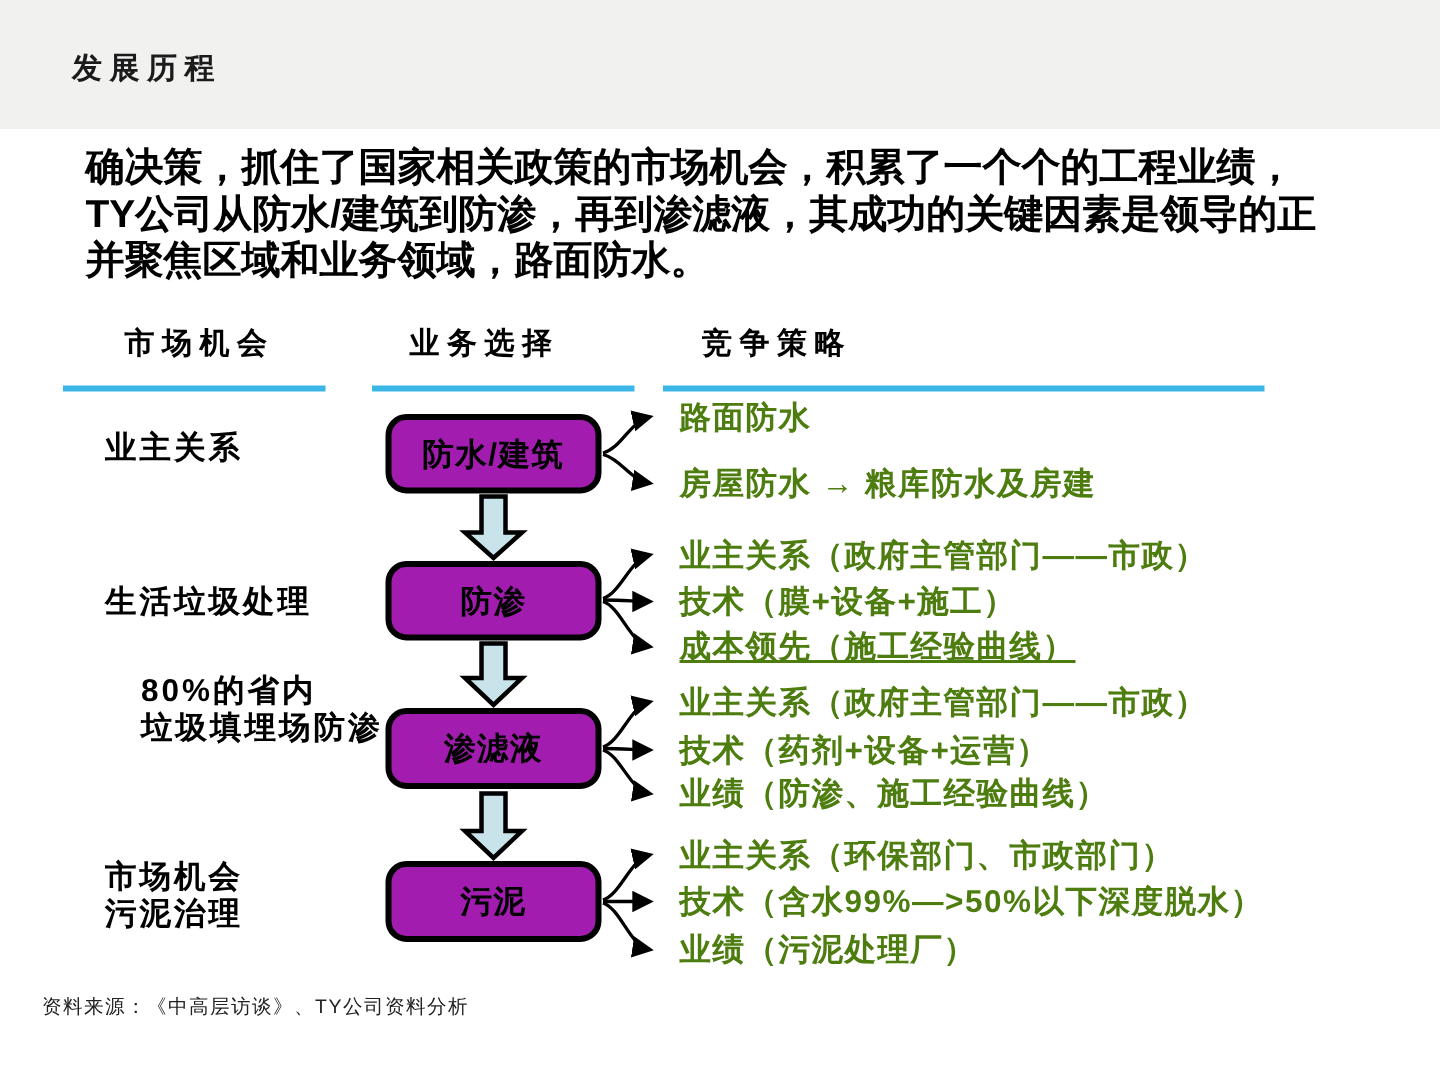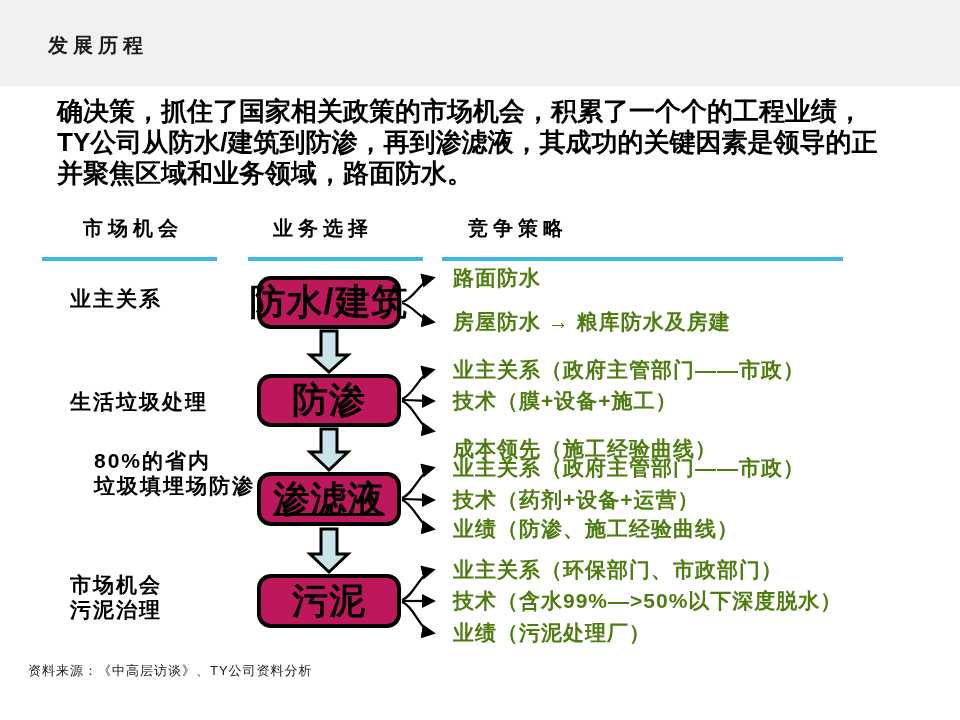--- a/index.html
+++ b/index.html
@@ -35,24 +35,24 @@
   .rule.r1{left:42px;width:175px;}
   .rule.r2{left:248px;width:175px;}
   .rule.r3{left:442px;width:401px;}
   .market-label{
     position:absolute;left:70px;
     font-size:21px;font-weight:bold;letter-spacing:2px;line-height:25px;
     color:#000;white-space:nowrap;
   }
   .flow-box{
     position:absolute;left:257px;width:144px;
-    background:#be185d;border:4px solid #000;border-radius:14px;
+    background:#a21caf;border:4px solid #000;border-radius:14px;
     box-sizing:border-box;
     display:flex;align-items:center;justify-content:center;
-    font-size:36px;font-weight:bold;letter-spacing:1px;color:#000;
+    font-size:21px;font-weight:bold;letter-spacing:1px;color:#000;
     white-space:nowrap;
   }
   .strategy{
     position:absolute;left:453px;transform:translateY(-50%);
     font-size:21px;font-weight:bold;letter-spacing:1px;color:#4d7c0f;
     white-space:nowrap;
   }
   .overlay{
     position:absolute;left:0;top:0;width:960px;height:720px;
     pointer-events:none;
@@ -93,29 +93,29 @@
     <div>80%的省内</div>
     <div>垃圾填埋场防渗</div>
   </div>
   <div class="market-label" style="top:572px;">
     <div>市场机会</div>
     <div>污泥治理</div>
   </div>
 
   <div class="flow-box" style="top:276px;height:53px;">防水/建筑</div>
   <div class="flow-box" style="top:374px;height:53px;">防渗</div>
-  <div class="flow-box" style="top:472px;height:54px;text-decoration:underline;">渗滤液</div>
+  <div class="flow-box" style="top:472px;height:54px;">渗滤液</div>
   <div class="flow-box" style="top:574px;height:54px;">污泥</div>
 
   <div class="strategy" style="top:278px;">路面防水</div>
   <div class="strategy" style="top:322px;">房屋防水 → 粮库防水及房建</div>
 
   <div class="strategy" style="top:370px;">业主关系（政府主管部门——市政）</div>
   <div class="strategy" style="top:401px;">技术（膜+设备+施工）</div>
-  <div class="strategy" style="top:449px;">成本领先（施工经验曲线）</div>
+  <div class="strategy" style="top:431px;text-decoration:underline;">成本领先（施工经验曲线）</div>
 
   <div class="strategy" style="top:468px;">业主关系（政府主管部门——市政）</div>
   <div class="strategy" style="top:500px;">技术（药剂+设备+运营）</div>
   <div class="strategy" style="top:529px;">业绩（防渗、施工经验曲线）</div>
 
   <div class="strategy" style="top:570px;">业主关系（环保部门、市政部门）</div>
   <div class="strategy" style="top:601px;">技术（含水99%—&gt;50%以下深度脱水）</div>
   <div class="strategy" style="top:633px;">业绩（污泥处理厂）</div>
 
   <svg class="overlay" width="960" height="720" viewBox="0 0 960 720">

